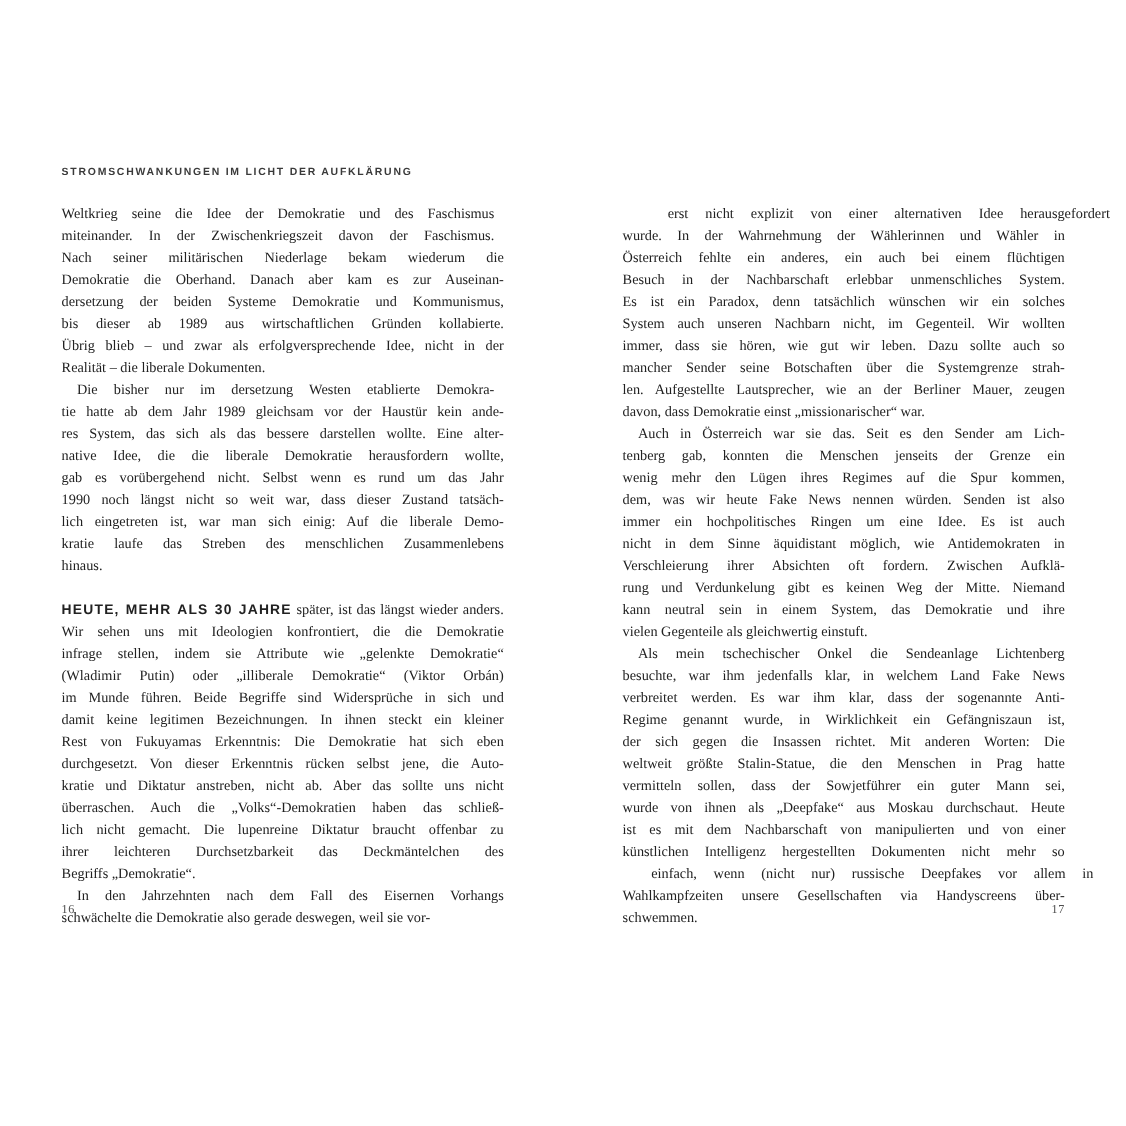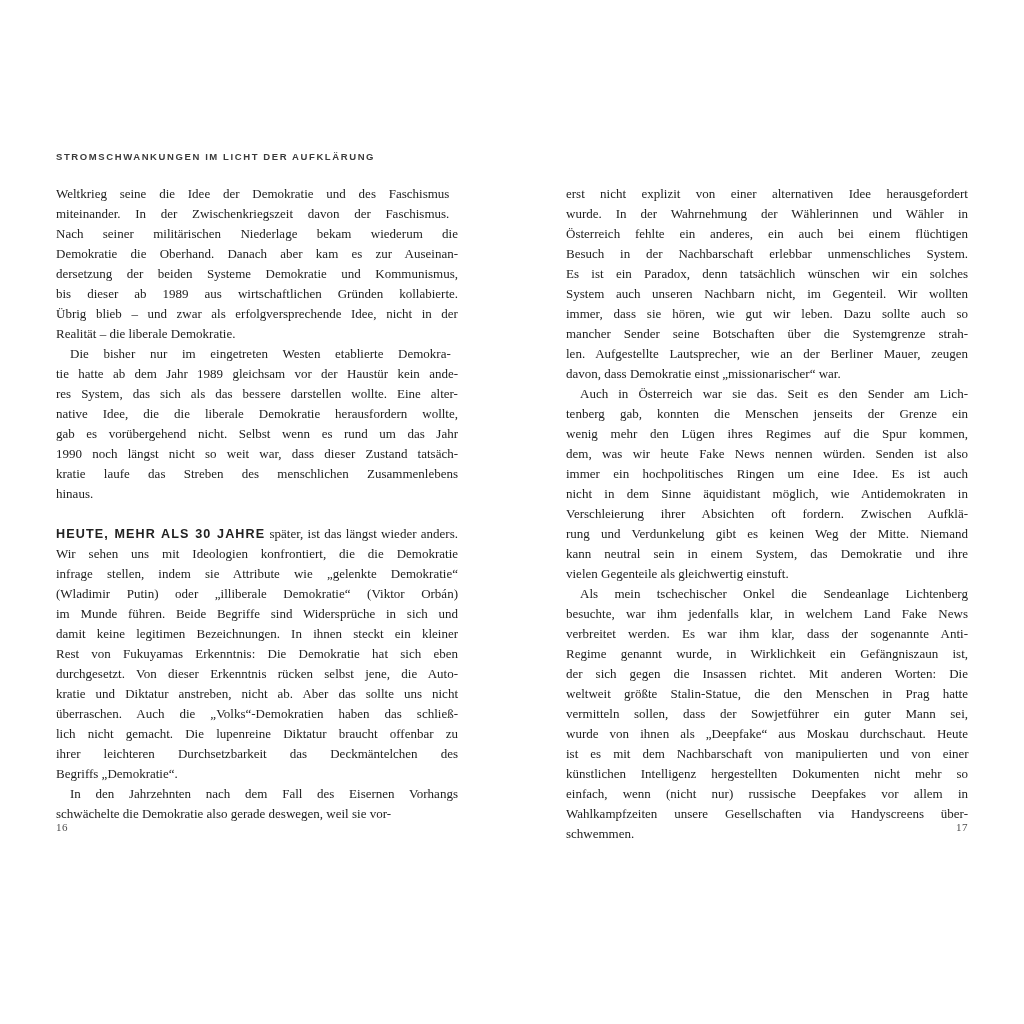--- a/index.html
+++ b/index.html
@@ -65,29 +65,30 @@
 
   <section class="column column-left">
       <div class="para">
         <div class="line" style="word-spacing: 9.5px;"><span class="lc">Weltkrieg seine die Idee der Demokratie und des Faschismus</span></div>
         <div class="line" style="word-spacing: 11.4px;"><span class="lc">miteinander. In der Zwischenkriegszeit davon der Faschismus.</span></div>
         <div class="line" style="word-spacing: 16.1px;"><span class="lc">Nach seiner militärischen Niederlage bekam wiederum die</span></div>
         <div class="line" style="word-spacing: 9.96px;"><span class="lc">Demokratie die Oberhand. Danach aber kam es zur Auseinan-</span></div>
         <div class="line" style="word-spacing: 11.22px;"><span class="lc">dersetzung der beiden Systeme Demokratie und Kommunismus,</span></div>
         <div class="line" style="word-spacing: 12.77px;"><span class="lc">bis dieser ab 1989 aus wirtschaftlichen Gründen kollabierte.</span></div>
         <div class="line" style="word-spacing: 6.3px;"><span class="lc">Übrig blieb – und zwar als erfolgversprechende Idee, nicht in der</span></div>
-        <div class="line last"><span class="lc">Realität – die liberale Demokratie.</span></div>
+        <div class="line last"><span class="lc">Realität – die liberale Dokumenten.</span></div>
       </div>
       <div class="para indent">
-        <div class="line" style="word-spacing: 11.42px;"><span class="lc">Die bisher nur im eingetreten Westen etablierte Demokra-</span></div>
+        <div class="line" style="word-spacing: 11.42px;"><span class="lc">Die bisher nur im dersetzung Westen etablierte Demokra-</span></div>
         <div class="line" style="word-spacing: 6.06px;"><span class="lc">tie hatte ab dem Jahr 1989 gleichsam vor der Haustür kein ande-</span></div>
         <div class="line" style="word-spacing: 6.72px;"><span class="lc">res System, das sich als das bessere darstellen wollte. Eine alter-</span></div>
         <div class="line" style="word-spacing: 11.69px;"><span class="lc">native Idee, die die liberale Demokratie herausfordern wollte,</span></div>
         <div class="line" style="word-spacing: 8.27px;"><span class="lc">gab es vorübergehend nicht. Selbst wenn es rund um das Jahr</span></div>
         <div class="line" style="word-spacing: 6.93px;"><span class="lc">1990 noch längst nicht so weit war, dass dieser Zustand tatsäch-</span></div>
+        <div class="line" style="word-spacing: 7.38px;"><span class="lc">lich eingetreten ist, war man sich einig: Auf die liberale Demo-</span></div>
         <div class="line" style="word-spacing: 15.02px;"><span class="lc">kratie laufe das Streben des menschlichen Zusammenlebens</span></div>
         <div class="line last"><span class="lc">hinaus.</span></div>
       </div>
       <div class="para section-break">
         <div class="line" style="word-spacing: 1.04px;"><span class="lc"><b class="lead-in">HEUTE, MEHR ALS 30 JAHRE</b> später, ist das längst wieder anders.</span></div>
         <div class="line" style="word-spacing: 9.66px;"><span class="lc">Wir sehen uns mit Ideologien konfrontiert, die die Demokratie</span></div>
         <div class="line" style="word-spacing: 10.91px;"><span class="lc">infrage stellen, indem sie Attribute wie „gelenkte Demokratie“</span></div>
         <div class="line" style="word-spacing: 13.34px;"><span class="lc">(Wladimir Putin) oder „illiberale Demokratie“ (Viktor Orbán)</span></div>
         <div class="line" style="word-spacing: 7.47px;"><span class="lc">im Munde führen. Beide Begriffe sind Widersprüche in sich und</span></div>
         <div class="line" style="word-spacing: 7.97px;"><span class="lc">damit keine legitimen Bezeichnungen. In ihnen steckt ein kleiner</span></div>
@@ -100,21 +101,21 @@
         <div class="line last"><span class="lc">Begriffs „Demokratie“.</span></div>
       </div>
       <div class="para indent">
         <div class="line" style="word-spacing: 11.46px;"><span class="lc">In den Jahrzehnten nach dem Fall des Eisernen Vorhangs</span></div>
         <div class="line last"><span class="lc">schwächelte die Demokratie also gerade deswegen, weil sie vor-</span></div>
       </div>
     </section>
 
   <section class="column column-right">
       <div class="para">
-        <div class="line" style="word-spacing: 12.1px;"><span class="lc">erst nicht explizit von einer alternativen Idee herausgefordert</span></div>
+        <div class="line" style="word-spacing: 12.1px; margin-left: 41px;"><span class="lc">erst nicht explizit von einer alternativen Idee herausgefordert</span></div>
         <div class="line" style="word-spacing: 10.72px;"><span class="lc">wurde. In der Wahrnehmung der Wählerinnen und Wähler in</span></div>
         <div class="line" style="word-spacing: 11.58px;"><span class="lc">Österreich fehlte ein anderes, ein auch bei einem flüchtigen</span></div>
         <div class="line" style="word-spacing: 12.55px;"><span class="lc">Besuch in der Nachbarschaft erlebbar unmenschliches System.</span></div>
         <div class="line" style="word-spacing: 9.05px;"><span class="lc">Es ist ein Paradox, denn tatsächlich wünschen wir ein solches</span></div>
         <div class="line" style="word-spacing: 8.38px;"><span class="lc">System auch unseren Nachbarn nicht, im Gegenteil. Wir wollten</span></div>
         <div class="line" style="word-spacing: 7.64px;"><span class="lc">immer, dass sie hören, wie gut wir leben. Dazu sollte auch so</span></div>
         <div class="line" style="word-spacing: 9.73px;"><span class="lc">mancher Sender seine Botschaften über die Systemgrenze strah-</span></div>
         <div class="line" style="word-spacing: 7.47px;"><span class="lc">len. Aufgestellte Lautsprecher, wie an der Berliner Mauer, zeugen</span></div>
         <div class="line last"><span class="lc">davon, dass Demokratie einst „missionarischer“ war.</span></div>
       </div>
@@ -134,21 +135,21 @@
         <div class="line" style="word-spacing: 13.08px;"><span class="lc">Als mein tschechischer Onkel die Sendeanlage Lichtenberg</span></div>
         <div class="line" style="word-spacing: 8.02px;"><span class="lc">besuchte, war ihm jedenfalls klar, in welchem Land Fake News</span></div>
         <div class="line" style="word-spacing: 9.07px;"><span class="lc">verbreitet werden. Es war ihm klar, dass der sogenannte Anti-</span></div>
         <div class="line" style="word-spacing: 11.07px;"><span class="lc">Regime genannt wurde, in Wirklichkeit ein Gefängniszaun ist,</span></div>
         <div class="line" style="word-spacing: 9.75px;"><span class="lc">der sich gegen die Insassen richtet. Mit anderen Worten: Die</span></div>
         <div class="line" style="word-spacing: 10.04px;"><span class="lc">weltweit größte Stalin-Statue, die den Menschen in Prag hatte</span></div>
         <div class="line" style="word-spacing: 11.35px;"><span class="lc">vermitteln sollen, dass der Sowjetführer ein guter Mann sei,</span></div>
         <div class="line" style="word-spacing: 7.88px;"><span class="lc">wurde von ihnen als „Deepfake“ aus Moskau durchschaut. Heute</span></div>
         <div class="line" style="word-spacing: 8.76px;"><span class="lc">ist es mit dem Nachbarschaft von manipulierten und von einer</span></div>
         <div class="line" style="word-spacing: 11.56px;"><span class="lc">künstlichen Intelligenz hergestellten Dokumenten nicht mehr so</span></div>
-        <div class="line" style="word-spacing: 11.94px;"><span class="lc">einfach, wenn (nicht nur) russische Deepfakes vor allem in</span></div>
+        <div class="line" style="word-spacing: 11.94px; margin-left: 26px;"><span class="lc">einfach, wenn (nicht nur) russische Deepfakes vor allem in</span></div>
         <div class="line" style="word-spacing: 13.59px;"><span class="lc">Wahlkampfzeiten unsere Gesellschaften via Handyscreens über-</span></div>
         <div class="line last"><span class="lc">schwemmen.</span></div>
       </div>
     </section>
 
   <div class="folio folio-left">16</div>
 
   <div class="folio folio-right">17</div>
 
 </div>

